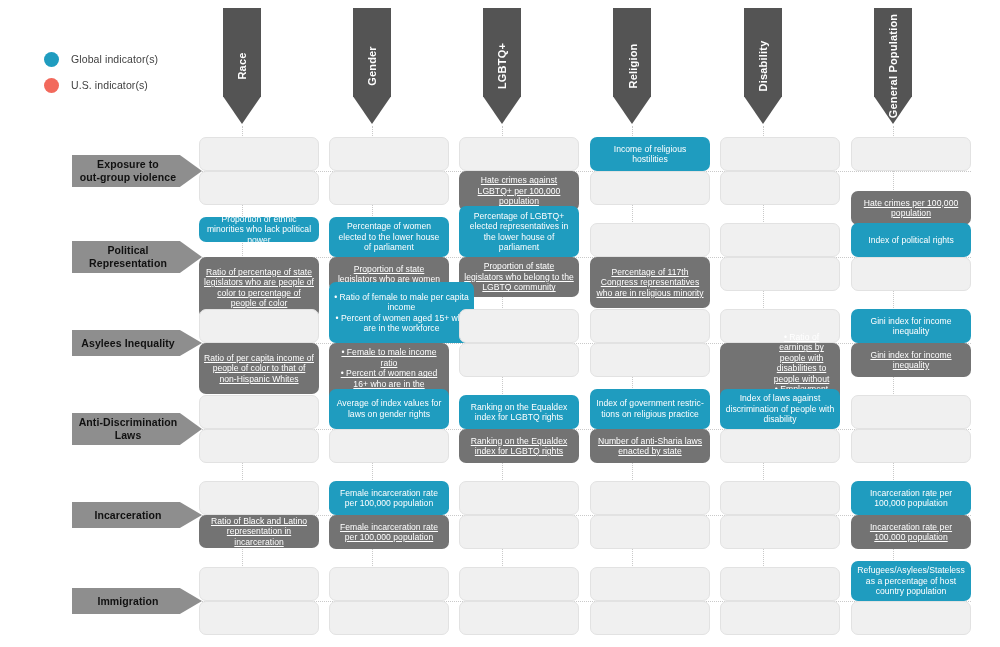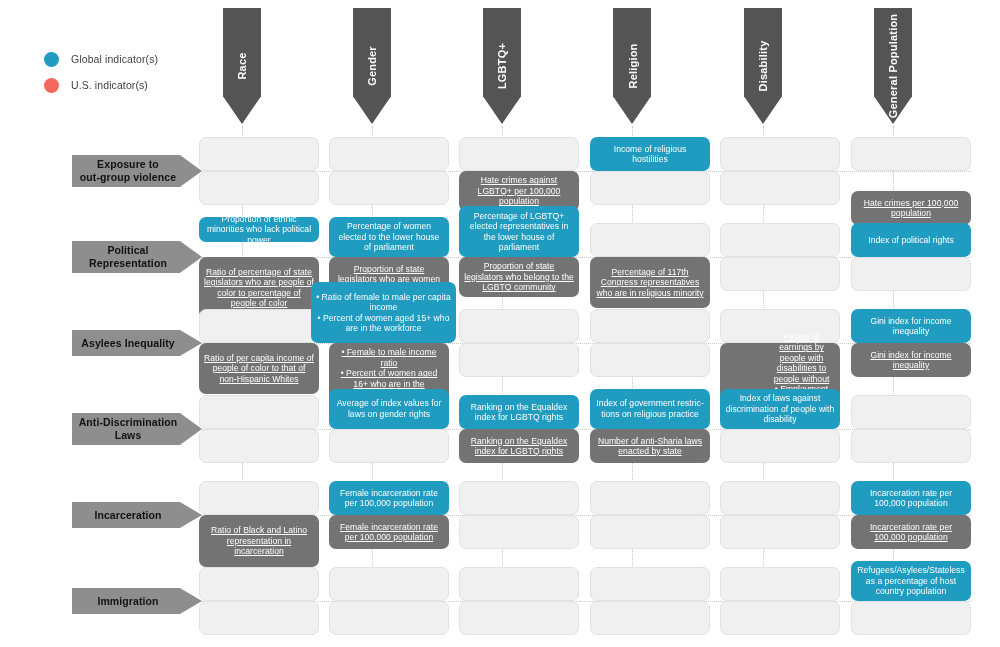--- a/index.html
+++ b/index.html
@@ -238,21 +238,21 @@
       <div class="cell empty" style="left:199px;top:309px;width:120px;height:34px;">
         <div style="width:100%">
           <span class="txt"></span>
         </div>
       </div>
       <div class="cell us" style="left:199px;top:343px;width:120px;height:50.6px;">
         <div style="width:100%">
           <span class="txt">Ratio of per capita income of people of color to that of non-Hispanic Whites</span>
         </div>
       </div>
-      <div class="cell global" style="left:311px;top:282px;width:145px;height:61px;">
+      <div class="cell global" style="left:329px;top:282px;width:145px;height:61px;">
         <div style="width:100%">
           <span class="txt bul">• Ratio of female to male per capita income</span>
           <span class="txt bul">• Percent of women aged 15+ who are in the workforce</span>
         </div>
       </div>
       <div class="cell us" style="left:329px;top:343px;width:120px;height:61px;">
         <div style="width:100%">
           <span class="txt bul">• Female to male income ratio</span>
           <span class="txt bul">• Percent of women aged 16+ who are in the workforce</span>
         </div>
@@ -356,21 +356,21 @@
       <div class="cell empty" style="left:851px;top:429px;width:120px;height:34px;">
         <div style="width:100%">
           <span class="txt"></span>
         </div>
       </div>
       <div class="cell empty" style="left:199px;top:481px;width:120px;height:34px;">
         <div style="width:100%">
           <span class="txt"></span>
         </div>
       </div>
-      <div class="cell us" style="left:199px;top:515px;width:120px;height:52px;text-align:center;">
+      <div class="cell us" style="left:199px;top:515px;width:120px;height:33px;text-align:center;">
         <div style="width:100%">
           <span class="txt">Ratio of Black and Latino representation in incarceration</span>
         </div>
       </div>
       <div class="cell global" style="left:329px;top:481px;width:120px;height:34px;">
         <div style="width:100%">
           <span class="txt">Female incarceration rate per 100,000 population</span>
         </div>
       </div>
       <div class="cell us" style="left:329px;top:515px;width:120px;height:34px;">

